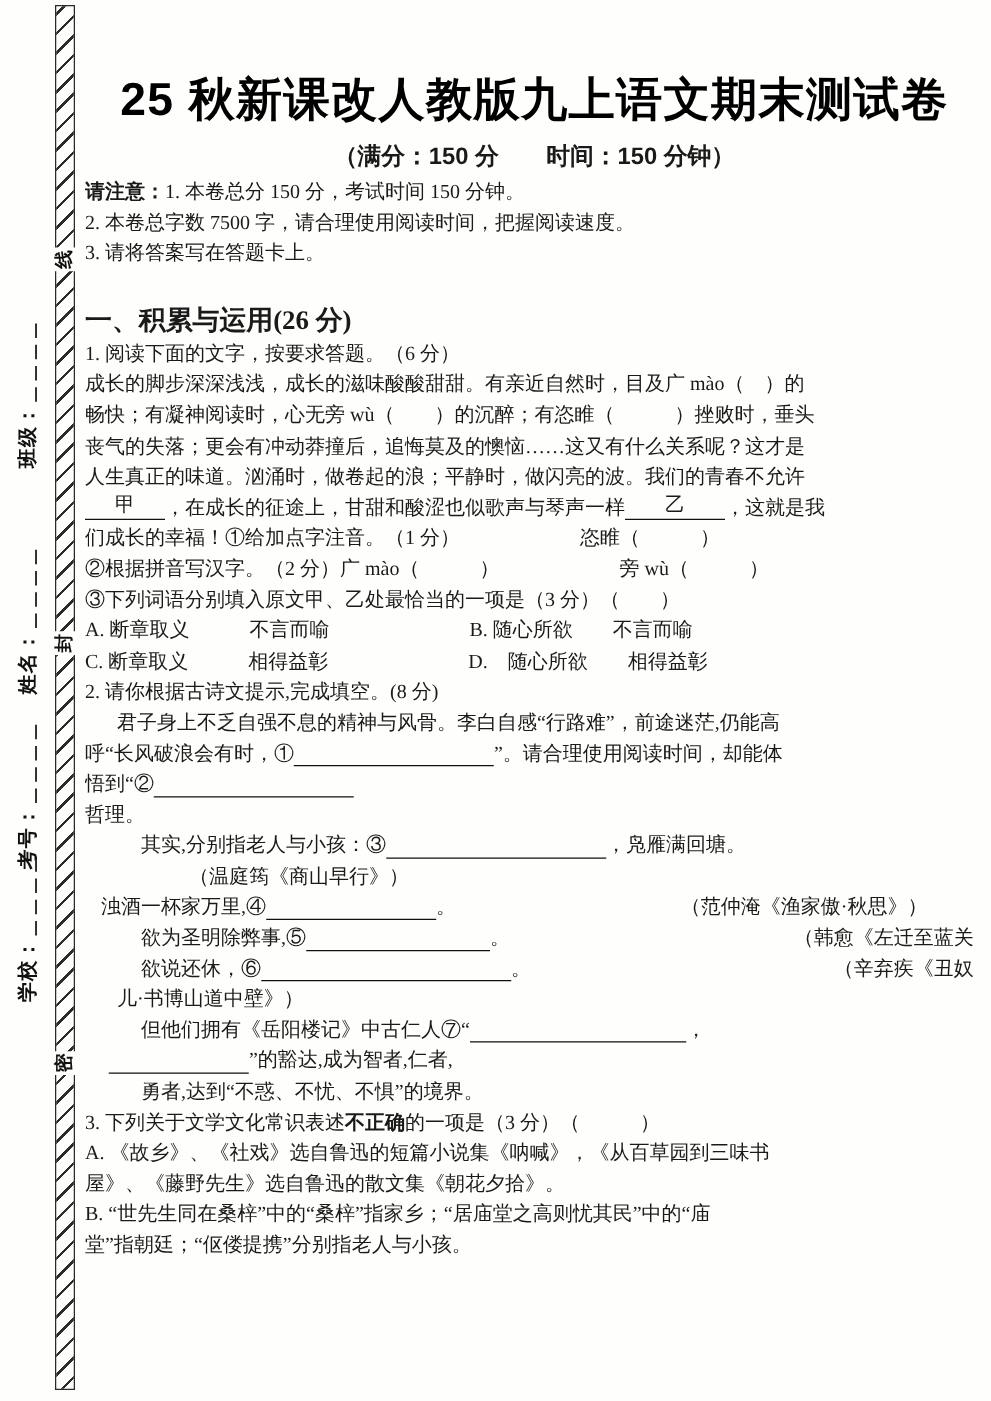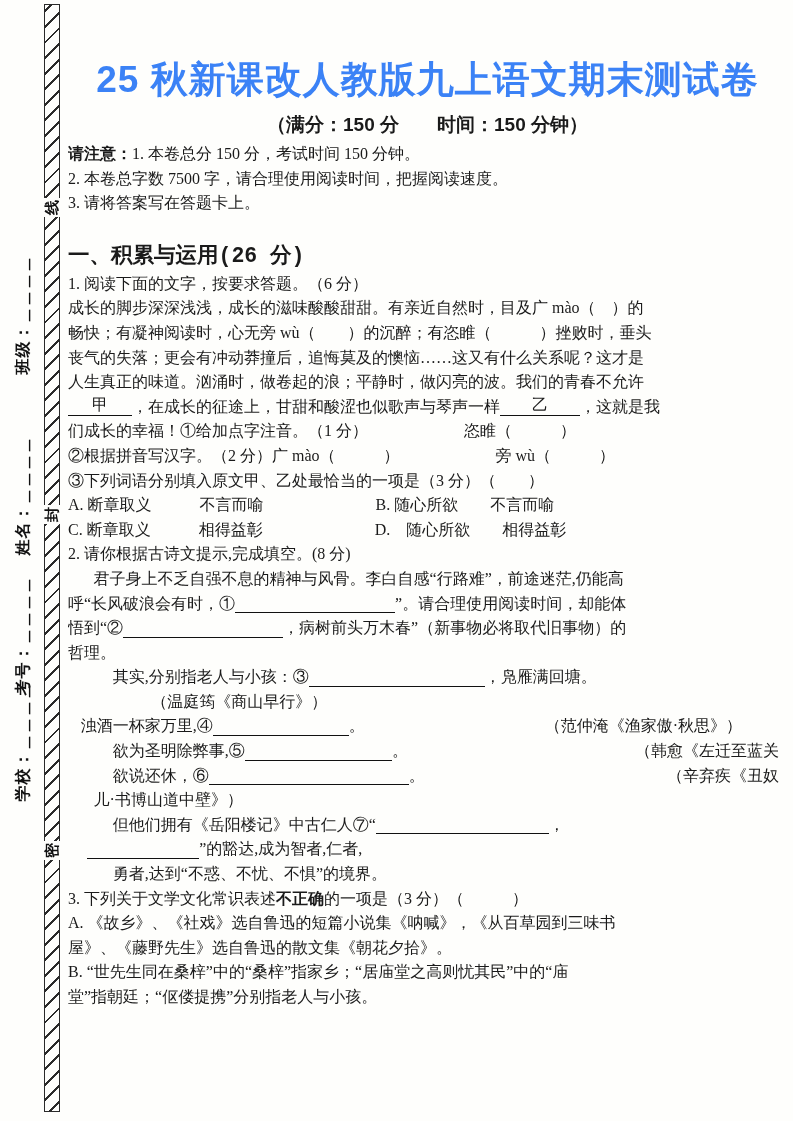--- a/index.html
+++ b/index.html
@@ -39,40 +39,40 @@
     font-family:"Liberation Sans","DejaVu Sans",sans-serif;
     font-weight:bold;font-size:15px;color:#111;
     padding:1px 2px;line-height:1;
   }
 
   
   .content{position:absolute;left:68px;top:0;width:719px;}
   .title{
     font-family:"Liberation Sans","DejaVu Sans",sans-serif;
     font-weight:bold;font-size:37px;letter-spacing:1px;
-    text-align:center;margin:55px 0 0 0;color:#3b82f6;
+    text-align:center;margin:55px 0 0 0;color:#000000;
     white-space:nowrap;
   }
   .subtitle{
     font-family:"Liberation Sans","DejaVu Sans",sans-serif;
     font-weight:bold;font-size:19px;text-align:center;
     margin-top:7px;white-space:nowrap;
   }
   #lines{margin-top:4px;}
   .line{
     display:flex;align-items:baseline;
     white-space:pre;font-size:16px;line-height:24.6px;min-height:24.6px;
     padding-right:8px;box-sizing:border-box;overflow:hidden;
   }
   .line .b{
     font-family:"Liberation Sans","DejaVu Sans",sans-serif;
     font-weight:bold;
   }
   .line.section{
-    font-family:Liberation Mono, monospace;
+    font-family:Liberation Serif, serif;
     font-weight:bold;font-size:21.5px;line-height:26px;
     margin-bottom:3px;
   }
   .blank{
     display:inline-block;
     border-bottom:1.6px solid #111;
     text-align:center;
     align-self:flex-end;
     margin-bottom:3px;
     line-height:20px;
@@ -112,21 +112,21 @@
         <div class="line"><span>人生真正的味道。汹涌时，做卷起的浪；平静时，做闪亮的波。我们的青春不允许</span></div>
         <div class="line"><span class="blank" style="min-width: 4em;">甲</span><span>，在成长的征途上，甘甜和酸涩也似歌声与琴声一样</span><span class="blank" style="min-width: 5em;">乙</span><span>，这就是我</span></div>
         <div class="line"><span>们成长的幸福！①给加点字注音。（1 分）　　　　　　恣睢（　　　）</span></div>
         <div class="line"><span>②根据拼音写汉字。（2 分）广 mào（　　　）　　　　　　旁 wù（　　　）</span></div>
         <div class="line"><span>③下列词语分别填入原文甲、乙处最恰当的一项是（3 分）（　　）</span></div>
         <div class="line"><span>A. 断章取义　　　不言而喻　　　　　　　B. 随心所欲　　不言而喻</span></div>
         <div class="line"><span>C. 断章取义　　　相得益彰　　　　　　　D.　随心所欲　　相得益彰</span></div>
         <div class="line"><span>2. 请你根据古诗文提示,完成填空。(8 分)</span></div>
         <div class="line" style="padding-left: 1.6em;"><span>君子身上不乏自强不息的精神与风骨。李白自感“行路难”，前途迷茫,仍能高</span></div>
         <div class="line"><span>呼“长风破浪会有时，①</span><span class="blank" style="min-width: 10em;"></span><span>”。请合理使用阅读时间，却能体</span></div>
-        <div class="line"><span>悟到“②</span><span class="blank" style="min-width: 10em;"></span><span>，病树前头万木春”（新事物必将取代旧事物）的</span></div>
+        <div class="line"><span>悟到“②</span><span class="blank" style="min-width: 10em;"></span></div>
         <div class="line"><span>哲理。</span></div>
         <div class="line" style="padding-left: 2.8em;"><span>其实,分别指老人与小孩：③</span><span class="blank" style="min-width: 11em;"></span><span>，凫雁满回塘。</span></div>
         <div class="line" style="padding-left: 5.2em;"><span>（温庭筠《商山早行》）</span></div>
         <div class="line" style="padding-left: 0.8em; padding-right: 45px; justify-content: flex-end;"><span>浊酒一杯家万里,④</span><span class="blank" style="min-width: 8.5em;"></span><span>。</span><span class="cite">（范仲淹《渔家傲·秋思》）</span></div>
         <div class="line" style="padding-left: 2.8em; padding-right: 8px;"><span>欲为圣明除弊事,⑤</span><span class="blank" style="min-width: 9.2em;"></span><span>。</span><span class="cite">（韩愈《左迁至蓝关</span></div>
         <div class="line" style="padding-left: 2.8em; padding-right: 8px;"><span>欲说还休，⑥</span><span class="blank" style="min-width: 12.5em;"></span><span>。</span><span class="cite">（辛弃疾《丑奴</span></div>
         <div class="line" style="padding-left: 1.6em;"><span>儿·书博山道中壁》）</span></div>
         <div class="line" style="padding-left: 2.8em;"><span>但他们拥有《岳阳楼记》中古仁人⑦“</span><span class="blank" style="min-width: 10.8em;"></span><span>，</span></div>
         <div class="line" style="padding-left: 1.2em;"><span class="blank" style="min-width: 7em;"></span><span>”的豁达,成为智者,仁者,</span></div>
         <div class="line" style="padding-left: 2.8em;"><span>勇者,达到“不惑、不忧、不惧”的境界。</span></div>

